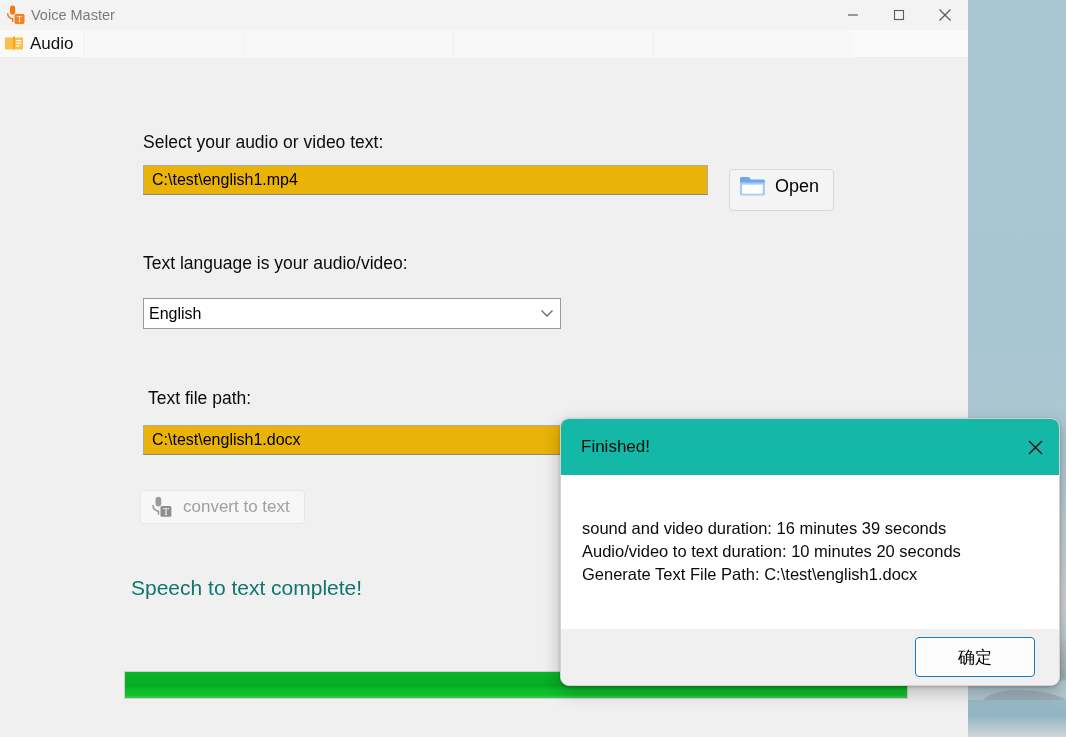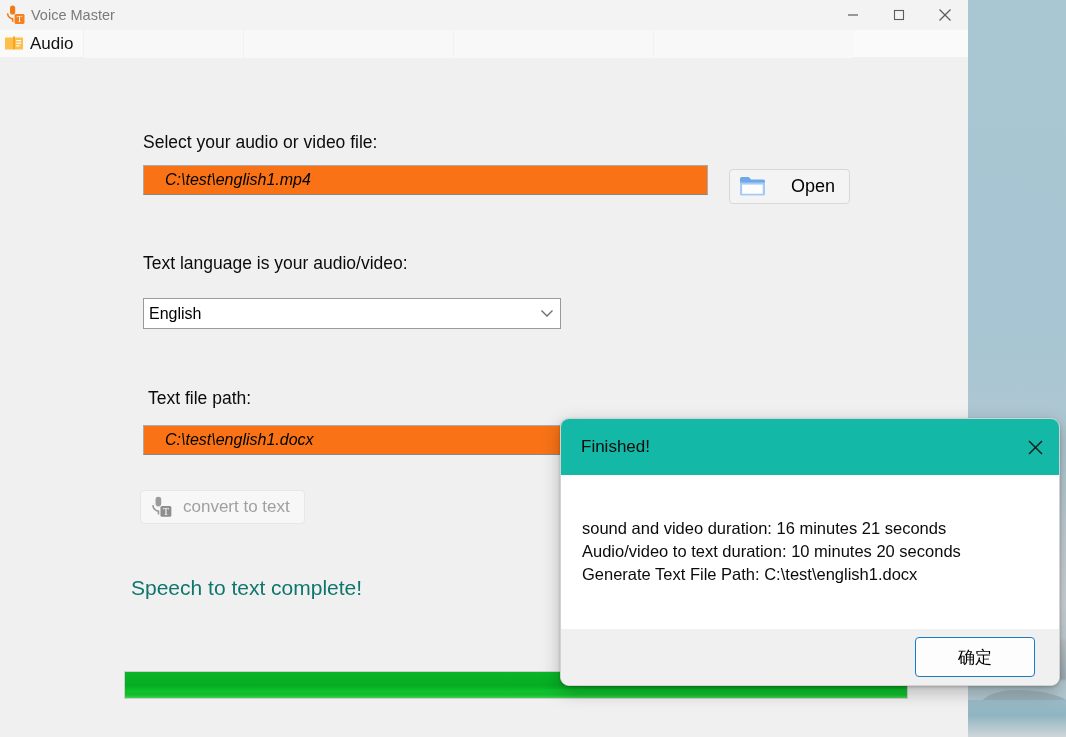--- a/index.html
+++ b/index.html
@@ -80,47 +80,46 @@
   
   #form-area { position: relative; height: 679px; background: #f0f0f0; }
 
   .field-label {
     position: absolute;
     font-size: 17.5px; color: #0b0b0b;
     white-space: nowrap;
   }
   .text-input {
     position: absolute;
-    background: #f97316;
+    background: #eab308;
     border: 1px solid #ababab;
     border-bottom-color: #888;
     font-family: "Liberation Sans", "DejaVu Sans", sans-serif;
     font-size: 16px; color: #000;
-    padding: 0 21px;
+    padding: 0 8px;
     outline: none;
-    font-style: italic;
   }
   .combo {
     position: absolute;
     background: #ffffff;
     border: 1px solid #9a9a9a;
     display: flex; align-items: center;
     padding: 0 6px 0 5px;
     font-size: 16px; color: #000;
   }
   .combo .combo-value { flex: 1; }
   .combo .chev { color: #6b6b6b; font-size: 12px; line-height: 1; }
 
   #open-button {
     position: absolute;
-    display: flex; align-items: center; gap: 24px;
+    display: flex; align-items: center; gap: 8px;
     background: #f4f4f4;
     border: 1px solid #d8d8d8;
     border-radius: 4px;
-    padding: 5px 14px 6px 9px;
+    padding: 5px 14px 13px 9px;
     font-size: 18px; color: #000;
   }
 
   #convert-button {
     position: absolute;
     display: flex; align-items: center; gap: 10px;
     background: #f7f7f7;
     border: 1px solid #e6e6e6;
     border-radius: 4px;
     padding: 4px 14px 4px 8px;
@@ -243,21 +242,21 @@
       <span class="label">Audio</span>
     </div>
     <div class="ribbon-seg" style="width:160px"></div>
     <div class="ribbon-seg" style="width:210px"></div>
     <div class="ribbon-seg" style="width:200px"></div>
     <div class="ribbon-seg" style="width:200px"></div>
   </div>
 
   <div id="form-area">
 
-    <div class="field-label" style="left:143px; top:74px;">Select your audio or video file:</div>
+    <div class="field-label" style="left:143px; top:74px;">Select your audio or video text:</div>
     <input class="text-input" style="left: 143px; top: 107px; width: 565px; height: 30px;" value="C:\test\english1.mp4">
 
     <div id="open-button" style="left:729px; top:111px;">
       <svg width="28" height="22" viewBox="0 0 28 22">
         <path d="M1 3.5a1.6 1.6 0 0 1 1.6-1.6h7.2l2.3 2.6h12.3a1.6 1.6 0 0 1 1.6 1.6v2H1z" fill="#6fa8e8"></path>
         <path d="M1 7.6h25v11.3a1.5 1.5 0 0 1-1.5 1.5H2.5A1.5 1.5 0 0 1 1 18.9z" fill="#a5cbf5"></path>
         <path d="M3.1 9.6h20.6v9.1H3.1z" fill="#ffffff"></path>
       </svg>
       <span>Open</span>
     </div>
@@ -299,20 +298,20 @@
   <div id="dialog-header">
     <div id="dialog-title">Finished!</div>
     <div id="dialog-close">
       <svg width="17" height="17" viewBox="0 0 17 17">
           <line x1="2" y1="2" x2="15" y2="15" stroke="currentColor" stroke-width="1.4"></line>
           <line x1="15" y1="2" x2="2" y2="15" stroke="currentColor" stroke-width="1.4"></line>
         </svg>
     </div>
   </div>
   <div id="dialog-body">
-    <div class="line">sound and video duration:  16 minutes 21 seconds</div>
+    <div class="line">sound and video duration:  16 minutes 39 seconds</div>
     <div class="line">Audio/video to text duration: 10 minutes 20 seconds</div>
     <div class="line">Generate Text File Path: C:\test\english1.docx</div>
   </div>
   <div id="dialog-footer">
     <button id="dialog-ok">确定</button>
   </div>
 </div>
 
 </body></html>

